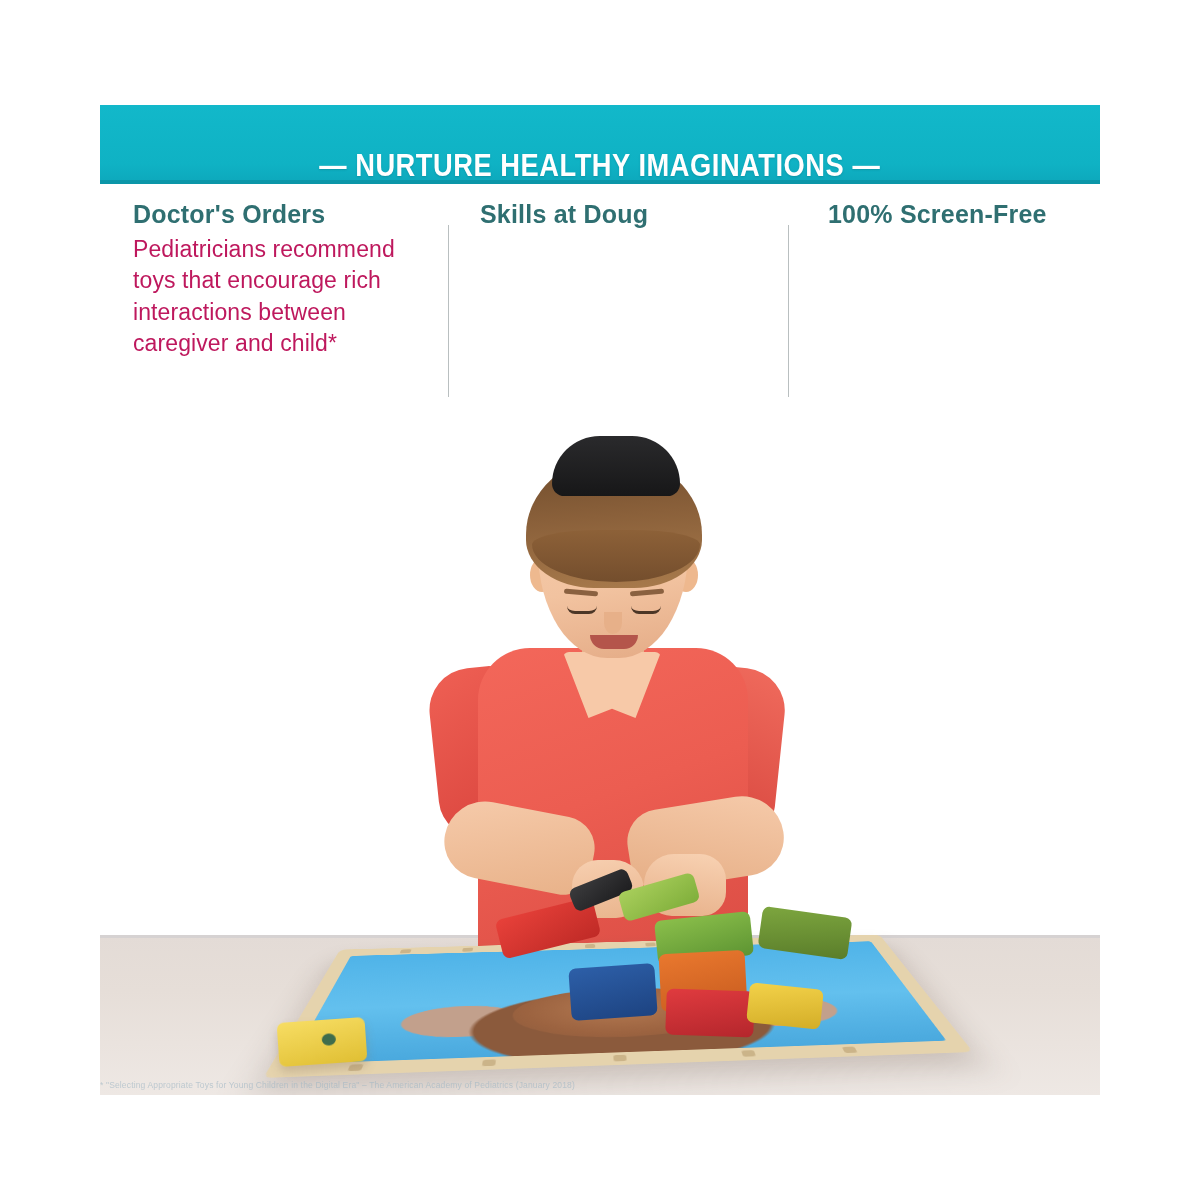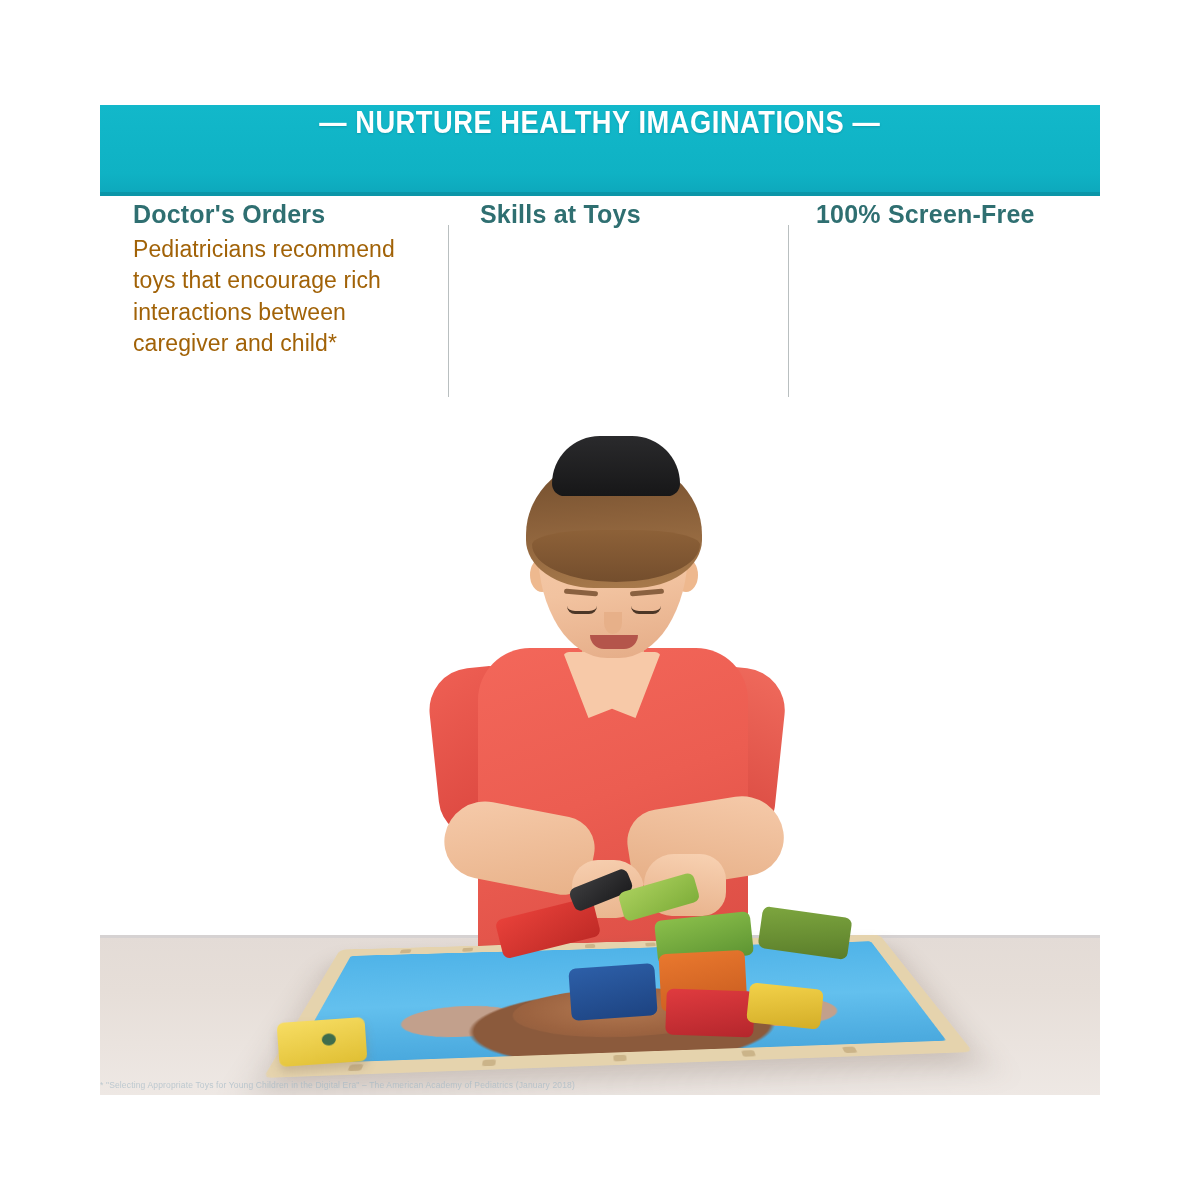--- a/index.html
+++ b/index.html
@@ -12,24 +12,24 @@
   #page {
     position:relative;
     width:1200px; height:1200px;
     background:#ffffff;
   }
 
   
   .banner {
     position:absolute;
     left:100px; top:105px;
-    width:1000px; height:91px;
+    width:1000px; height:79px;
     background:#11b5c8;
     background:linear-gradient(180deg,#12b8ca 0%, #0fb2c4 75%, #0da7bb 100%);
-    display:flex; align-items:flex-start; justify-content:center;
+    display:flex; align-items:flex-end; justify-content:center;
     overflow:hidden;
   }
   .banner::after{
     content:""; position:absolute; left:0; right:0; bottom:0; height:4px;
     background:rgba(0,0,0,0.10);
   }
   .banner-title {
     color:#ffffff;
     font-size:31px;
     font-weight:bold;
@@ -42,38 +42,38 @@
   
   .cols {
     position:absolute;
     left:100px; top:200px;
     width:1000px; height:250px;
     display:flex;
   }
   .col { position:relative; padding-right:18px; }
   .col-1 { width:348px; padding-left:33px; }
   .col-2 { width:340px; padding-left:32px; }
-  .col-3 { width:312px; padding-left:28px; }
+  .col-3 { width:312px; padding-left:40px; }
   .divider {
     position:absolute;
     top:25px; left:0;
     width:1px; height:172px;
     background:#b9bfc0;
   }
   .col-head {
     color:#2f6f71;
     font-size:25px;
     font-weight:bold;
     letter-spacing:0.2px;
     line-height:1.18;
     white-space:nowrap;
   }
   .col-body {
     margin-top:4px;
-    color:#a16207;
+    color:#be185d;
     font-size:23px;
     line-height:1.37;
     font-weight:400;
     letter-spacing:0.1px;
   }
 
   
   .photo {
     position:absolute;
     left:100px; top:430px;
@@ -246,21 +246,21 @@
 
   <div class="cols">
 
     <div class="col col-1">
       <div class="col-head">Doctor's Orders</div>
       <div class="col-body">Pediatricians recommend toys that encourage rich interactions between caregiver and child*</div>
     </div>
 
     <div class="col col-2">
       <div class="divider"></div>
-      <div class="col-head">Skills at Toys</div>
+      <div class="col-head">Skills at Doug</div>
     </div>
 
     <div class="col col-3">
       <div class="divider"></div>
       <div class="col-head">100% Screen-Free</div>
     </div>
 
   </div>
 
   <div class="photo">

